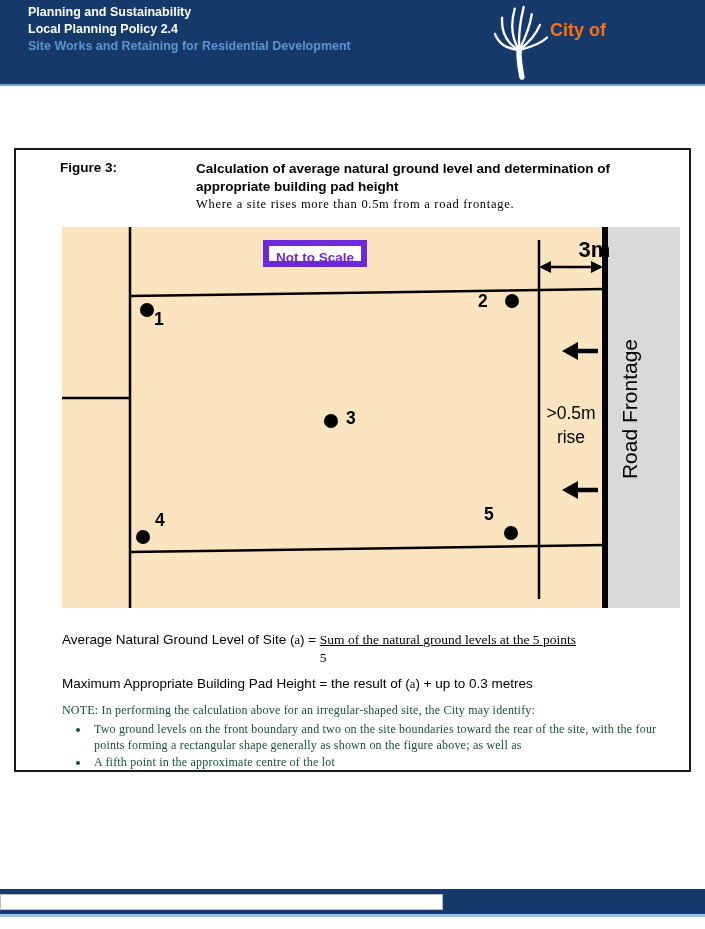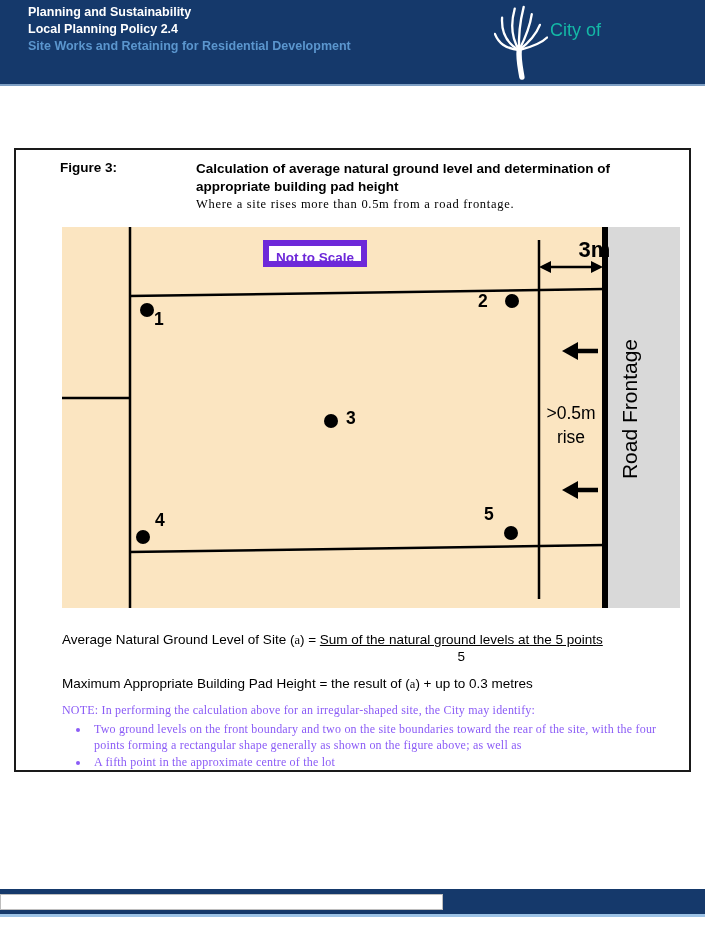--- a/index.html
+++ b/index.html
@@ -15,21 +15,21 @@
     position: absolute; left: 0; top: 0; width: 705px; height: 86px;
     background: #15396B; overflow: hidden;
     border-bottom: 2px solid #7E9FC4;
   }
   .header .h-line { position: absolute; left: 28px; color: #ffffff; font-weight: bold; font-size: 12.5px; white-space: nowrap; }
   .header .h1 { top: 5px; }
   .header .h2 { top: 22px; }
   .header .h3 { top: 39px; color: #5B96CE; }
   .logo { position: absolute; left: 492px; top: 0; width: 220px; height: 86px; }
   .logo-icon { position: absolute; left: 2px; top: 2px; }
-  .logo-prefix { position: absolute; left: 58px; top: 20px; color: #14b8a6; font-size: 18px; font-weight: 400; white-space: nowrap; }
+  .logo-prefix { position: absolute; left: 58px; top: 20px; color: #f97316; font-size: 18px; font-weight: 700; white-space: nowrap; }
   .logo-name { position: absolute; left: 55px; top: 37px; color: #fff; font-size: 29px; font-weight: bold; white-space: nowrap; letter-spacing: 0.5px; }
 
   
   .figure-box {
     position: absolute; left: 14px; top: 148px; width: 677px; height: 624px;
     border: 2px solid #1a1a1a; background: #ffffff;
   }
   .fig-label { position: absolute; left: 44px; top: 10px; font-size: 13.5px; font-weight: bold; color: #000; }
   .fig-title { position: absolute; left: 180px; top: 10px; width: 480px; font-size: 13.5px; font-weight: bold; color: #000; line-height: 18px; }
   .fig-subtitle { position: absolute; left: 180px; top: 47px; width: 480px; font-family: "Liberation Serif", serif; font-size: 12.5px; letter-spacing: 0.7px; color: #000; }
@@ -54,27 +54,27 @@
   .rise-label { position: absolute; left: 477px; top: 174px; width: 64px; text-align: center; font-size: 17.5px; line-height: 24px; color: #000; }
   .road-frontage {
     position: absolute; left: 468px; top: 168px; width: 200px; height: 28px;
     transform: rotate(-90deg); text-align: center; font-size: 21px; color: #000;
     line-height: 28px; white-space: nowrap;
   }
 
   
   .formula-avg { position: absolute; left: 46px; top: 482px; font-size: 13.5px; color: #000; display: flex; align-items: flex-start; white-space: pre; }
   .var-a { font-family: "Liberation Serif", serif; font-size: 12.5px; }
-  .fraction { display: inline-flex; flex-direction: column; align-items: center; }
+  .fraction { display: inline-flex; flex-direction: column; align-items: flex-start; font-family: Liberation Serif, serif; }
   .fraction .num { text-decoration: underline; }
   .fraction .den { margin-top: 2px; }
   .formula-max { position: absolute; left: 46px; top: 526px; font-size: 13.5px; color: #000; white-space: pre; }
 
   
-  .note { position: absolute; left: 46px; top: 552px; width: 604px; font-family: "Liberation Serif", serif; font-size: 12px; letter-spacing: 0.2px; color: #8b5cf6; line-height: 16px; }
+  .note { position: absolute; left: 46px; top: 552px; width: 604px; font-family: "Liberation Serif", serif; font-size: 12px; letter-spacing: 0.2px; color: #14532d; line-height: 16px; }
   .note ul { margin: 3px 0 0 0; padding-left: 28px; }
   .note li { padding-left: 4px; margin-bottom: 1px; }
 
   
   .footer {
     position: absolute; left: 0; top: 889px; width: 705px; height: 28px;
     background: #15396B; border-bottom: 3px solid #9DC3E6;
   }
   .footer-whitebox {
     position: absolute; left: 0; top: 5px; width: 443px; height: 16px;

